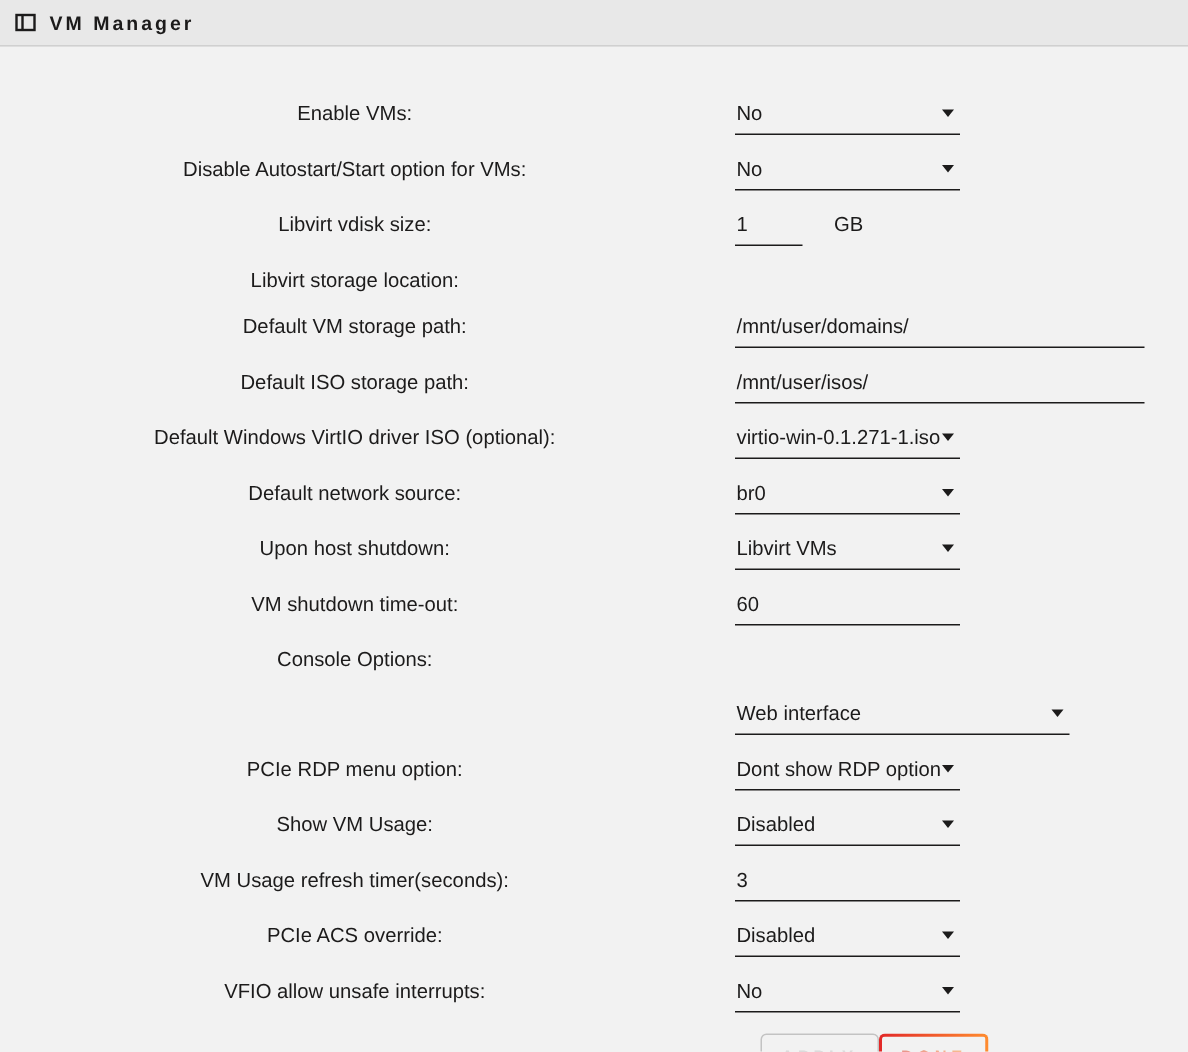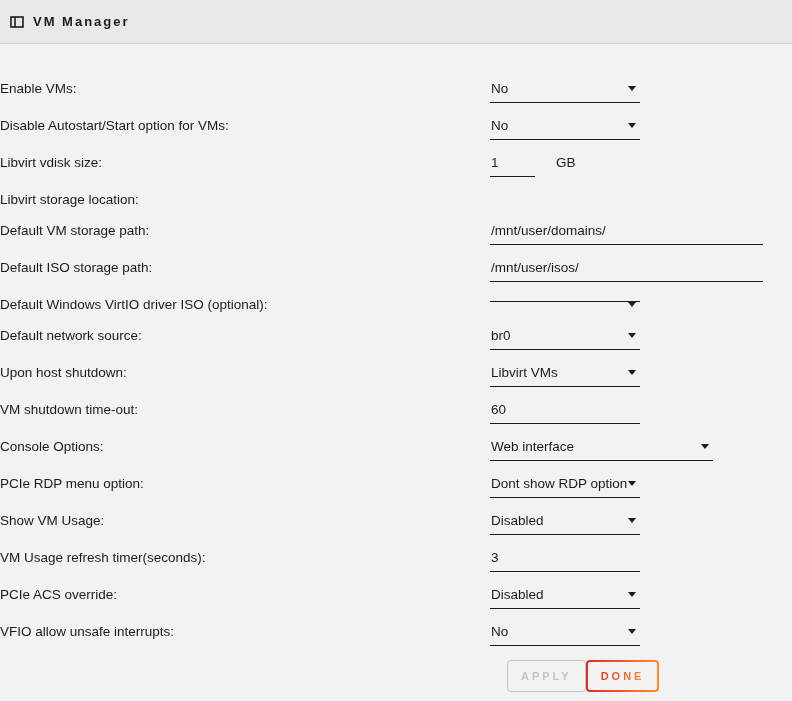--- a/index.html
+++ b/index.html
@@ -4,21 +4,21 @@
 <style>
   * { margin: 0; padding: 0; box-sizing: border-box; }
   html, body {
     width: 792px; height: 701px;
     background: #f2f2f2;
     font-family: "Liberation Sans", "DejaVu Sans", sans-serif;
     color: #1c1b1b;
     overflow: hidden;
   }
   .titlebar {
-    height: 44px;
+    height: 31px;
     background: #e8e8e8;
     border-bottom: 1px solid #d0d0d0;
     display: flex;
     align-items: center;
     padding: 0 10px;
     gap: 9px;
   }
   .titlebar .title {
     font-size: 13px;
     font-weight: bold;
@@ -26,21 +26,21 @@
   }
   .columns-icon { display: inline-flex; }
   .form-area { padding-top: 36px; }
   .row {
     display: flex;
     align-items: flex-start;
     margin-bottom: 14px;
   }
   .field-label {
     width: 490px;
-    text-align: left;
+    text-align: center;
     padding-right: 17px;
     font-size: 13.5px;
     line-height: 17px;
   }
   .control {
     position: relative;
     border-bottom: 1px solid #1c1b1b;
     padding-bottom: 5px;
     font-size: 13.5px;
     line-height: 17px;
@@ -67,21 +67,21 @@
     font-family: inherit;
     font-size: 13.5px;
     line-height: 17px;
     color: #1c1b1b;
     width: 100%;
     padding: 0 0 0 1px;
     outline: none;
   }
   .w-std   { width: 150px; }
   .w-wide  { width: 273px; }
-  .w-selwide { width: 223px; }
+  .w-selwide { width: 223px; margin-top: 36px; }
   .w-small { width: 45px; }
   .suffix {
     font-size: 13.5px;
     line-height: 17px;
     margin-left: 21px;
   }
   .ctl-group { display: flex; align-items: flex-start; }
   .buttons {
     margin-left: 507px;
     margin-top: 4px;
@@ -170,20 +170,21 @@
   <div class="row">
     <div class="field-label">Default ISO storage path:</div>
     <div class="control w-wide">
       <input class="txt" value="/mnt/user/isos/" style="">
     </div>
   </div>
 
   <div class="row">
     <div class="field-label">Default Windows VirtIO driver ISO (optional):</div>
     <div class="control sel w-std">
+      <span class="val">virtio-win-0.1.271-1.iso</span>
       <span class="arrow"></span>
     </div>
   </div>
 
   <div class="row">
     <div class="field-label">Default network source:</div>
     <div class="control sel w-std">
       <span class="val">br0</span>
       <span class="arrow"></span>
     </div>

